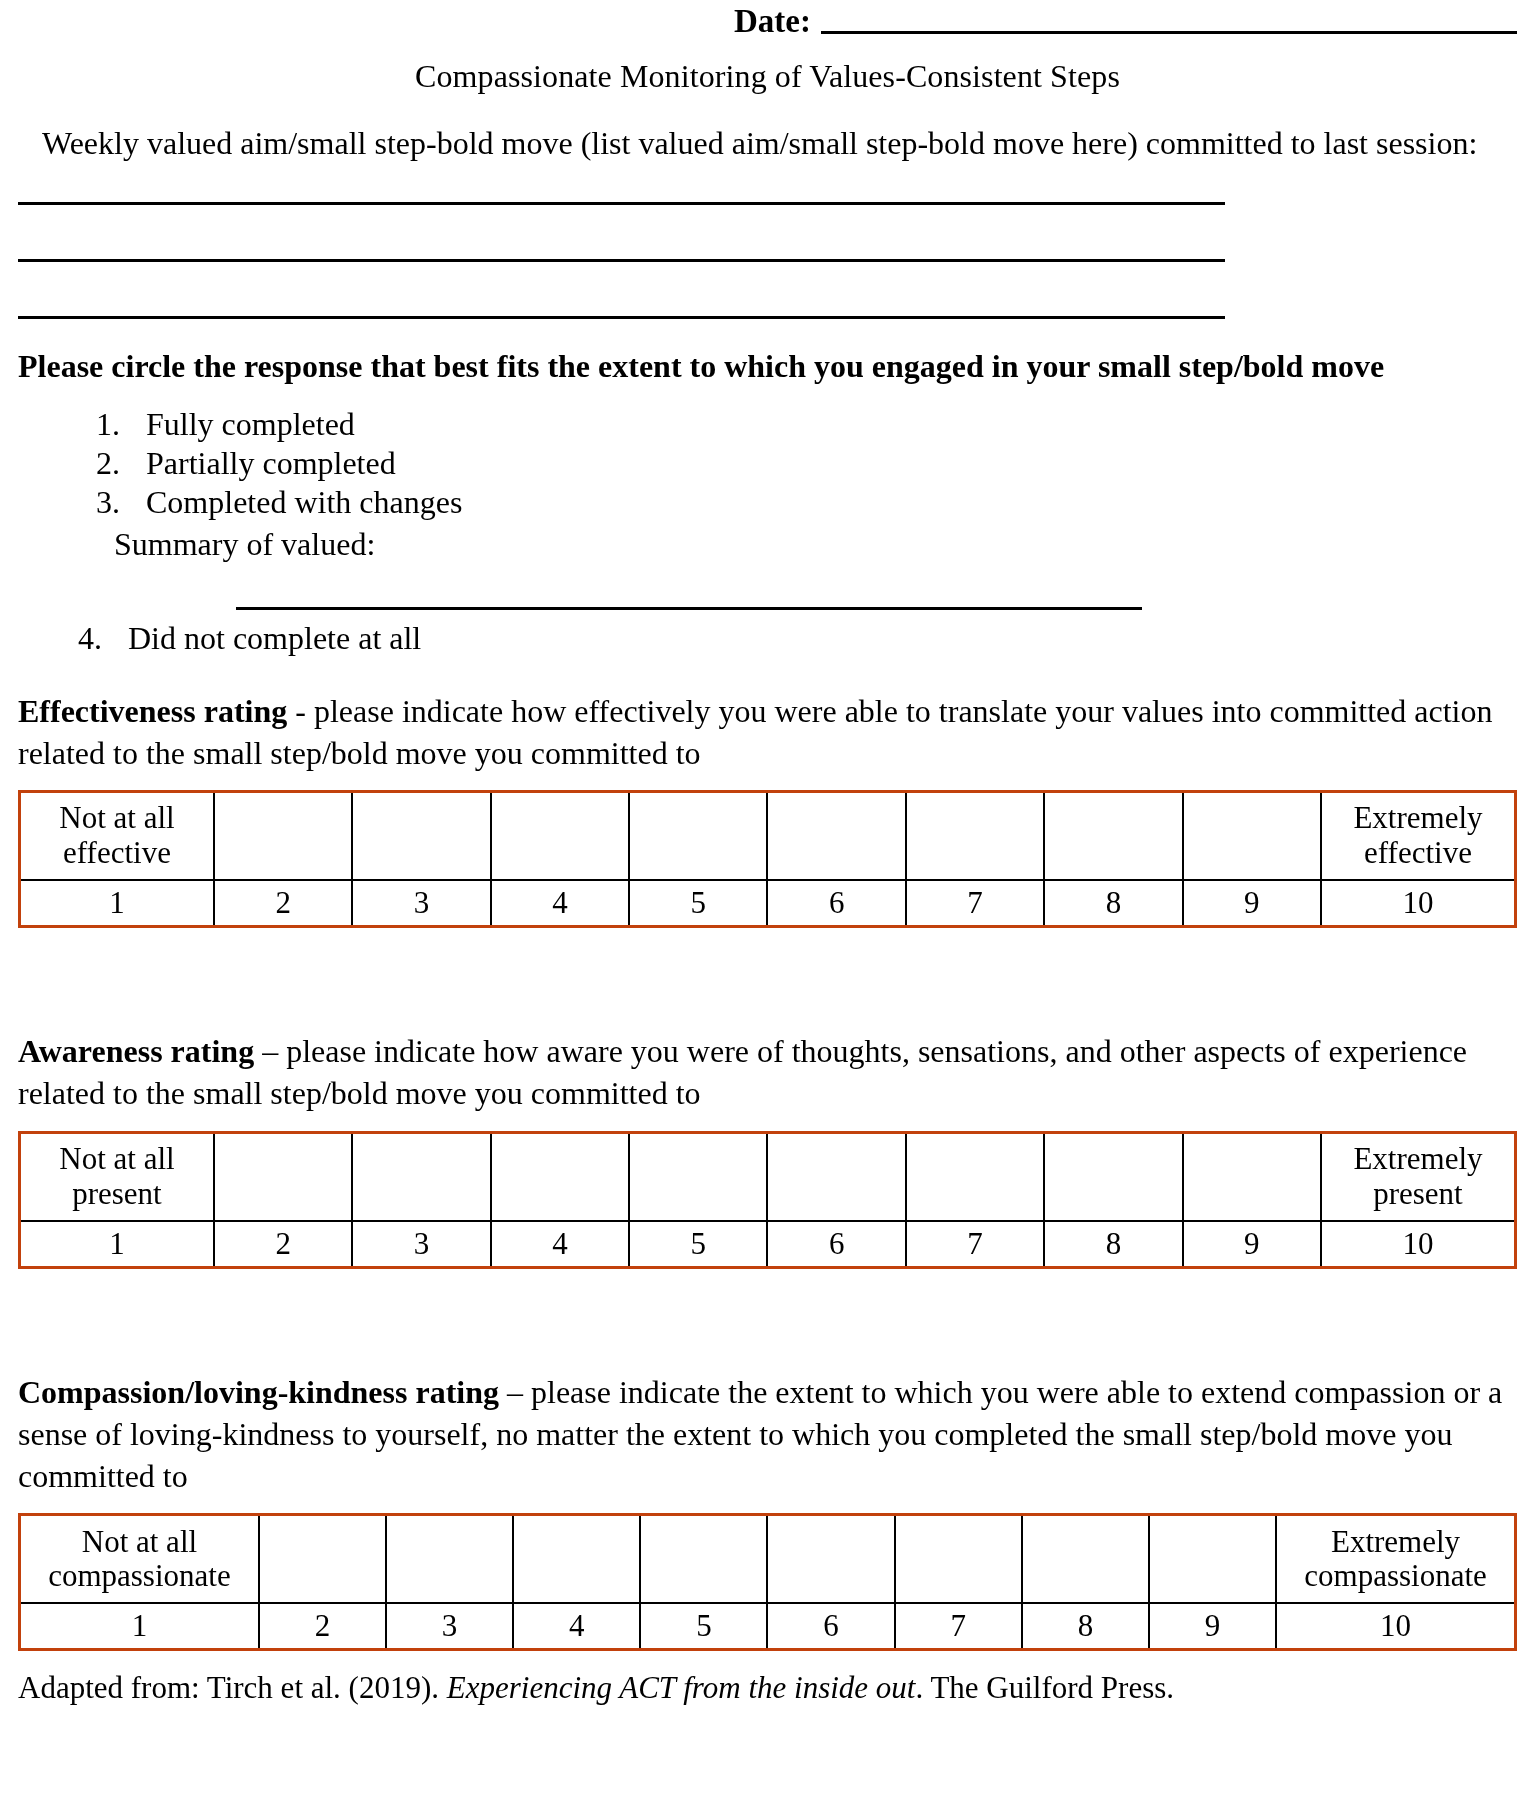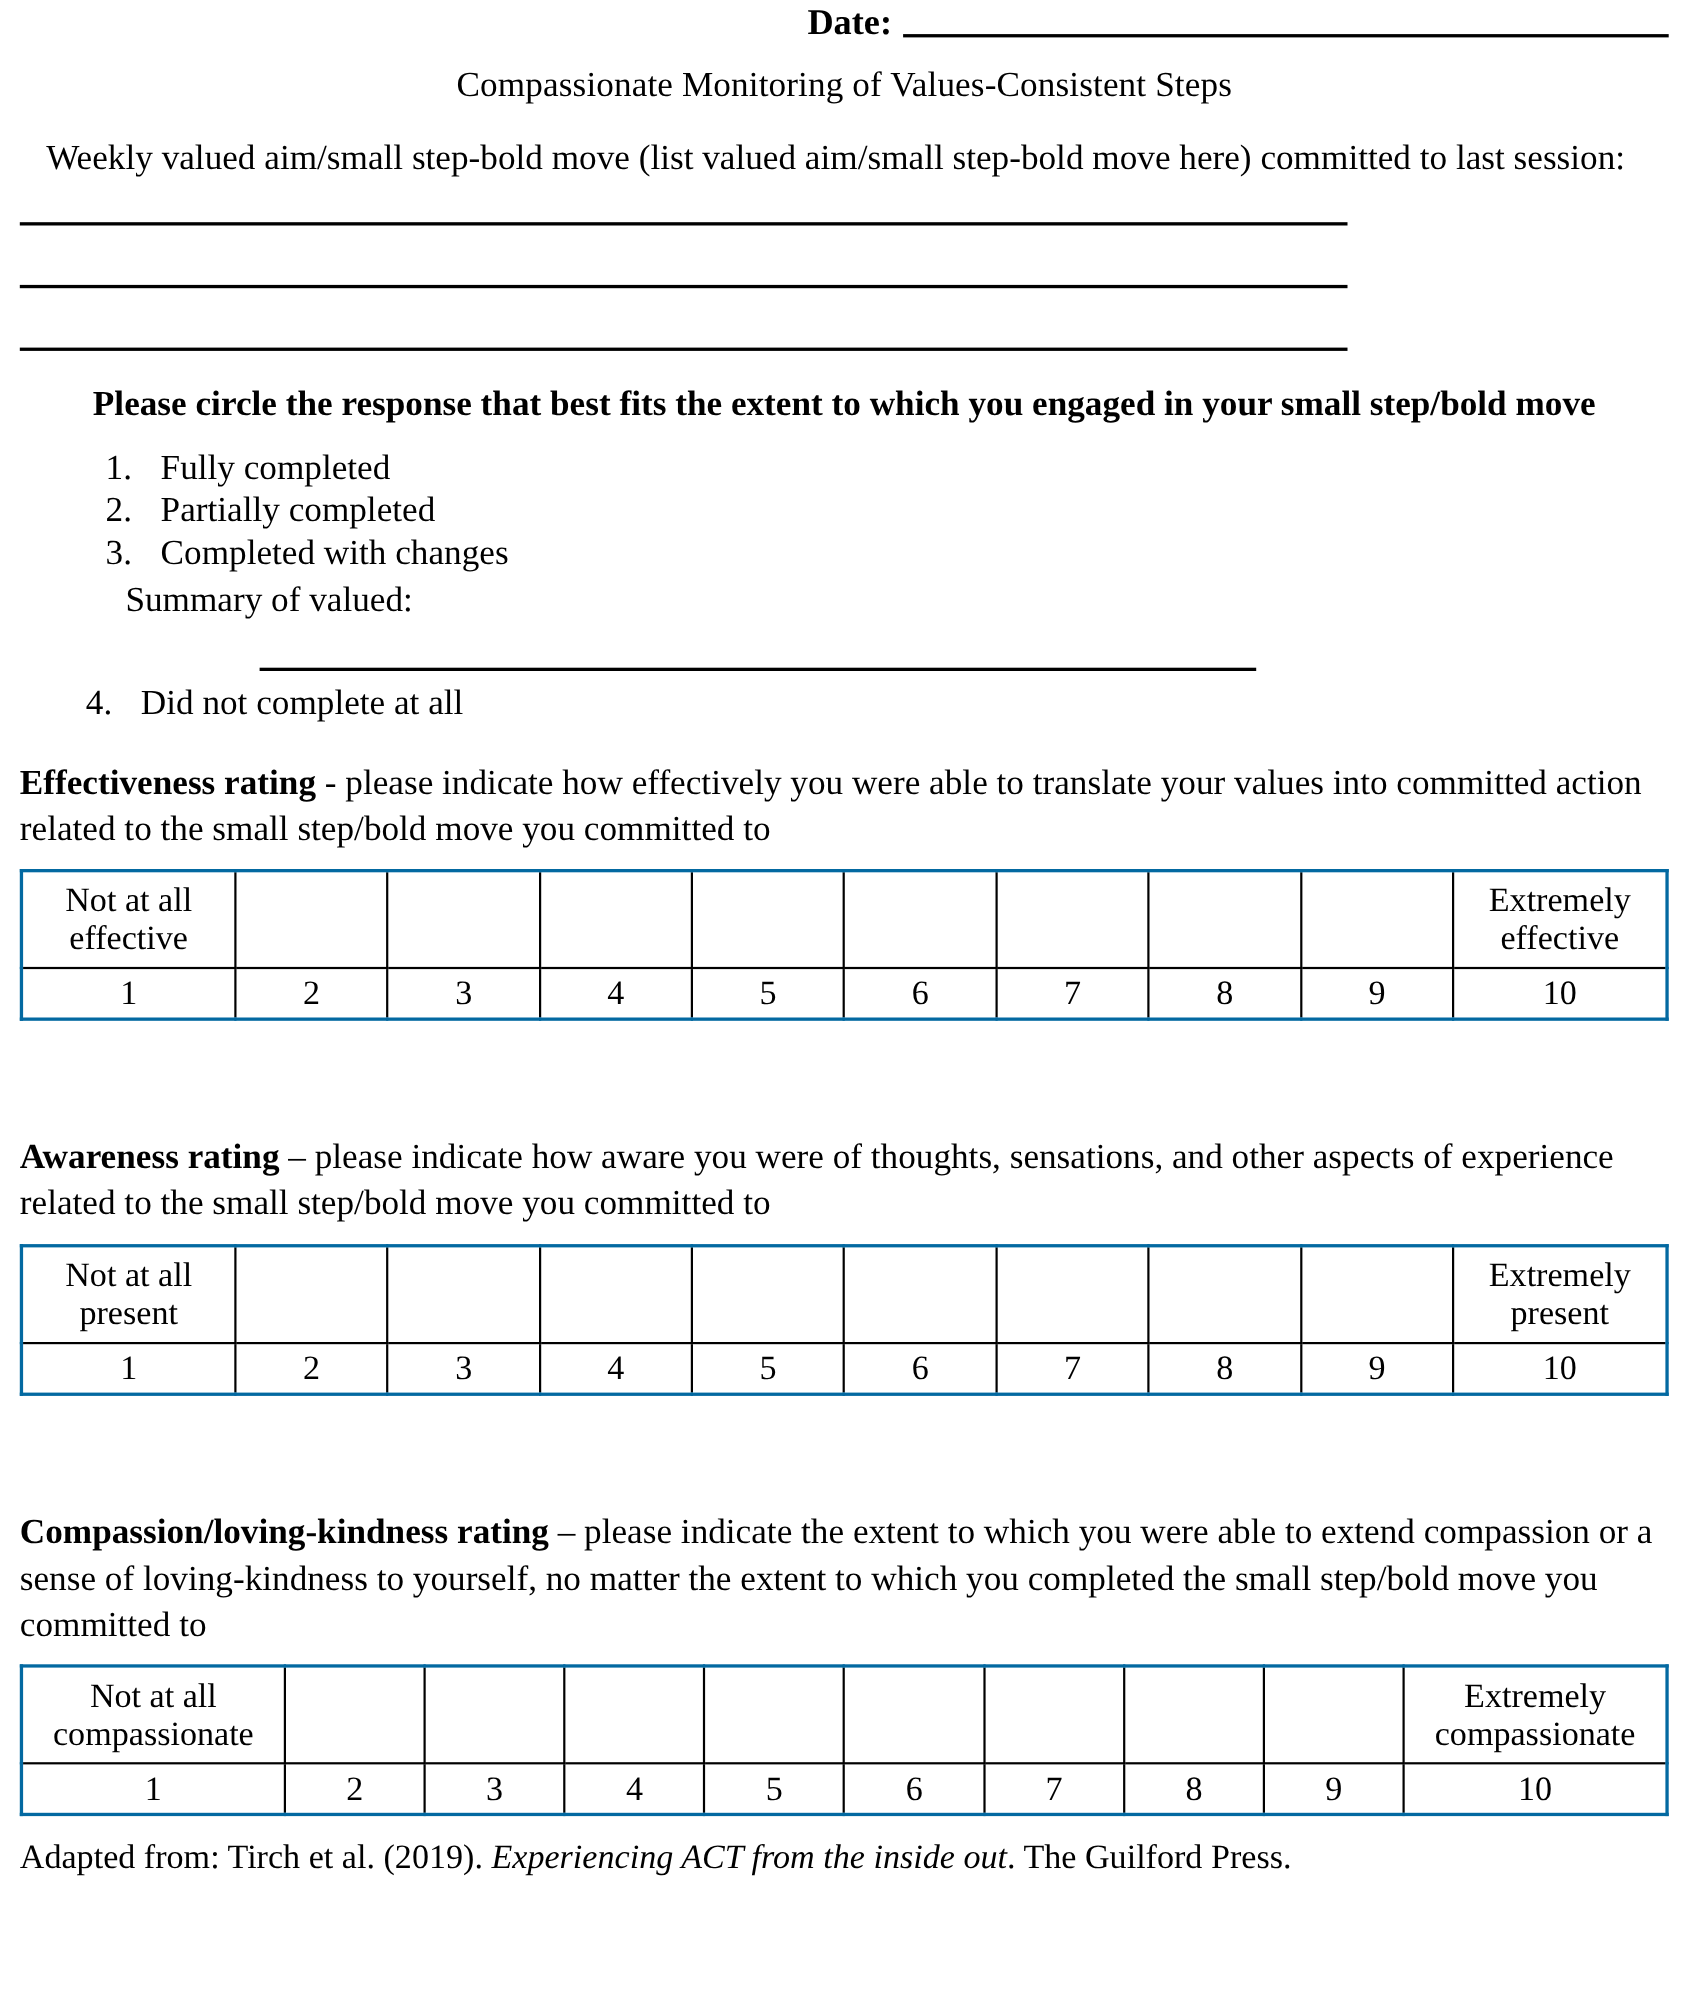--- a/index.html
+++ b/index.html
@@ -78,21 +78,20 @@
   .blank-line.last {
     margin-bottom: 0;
   }
 
   
   .instruction {
     font-weight: bold;
     font-size: 32px;
     margin-top: 26px;
     line-height: 1.32;
-    text-align: center;
   }
 
   
   ol.choices {
     margin: 18px 0 0 0;
     padding-left: 110px;
     font-size: 32px;
     line-height: 1.21;
     list-style-position: outside;
   }
@@ -131,21 +130,21 @@
   }
   .rating-prompt .lead {
     font-weight: bold;
   }
 
   table.scale {
     border-collapse: collapse;
     width: 100%;
     table-layout: fixed;
     margin-top: 16px;
-    border: 3px solid #0369a1;
+    border: 3px solid #c2410c;
   }
   table.scale td {
     border: 2px solid #000;
     text-align: center;
     vertical-align: middle;
     font-size: 31px;
     padding: 0;
   }
   table.scale tr.anchors td {
     height: 82px;

